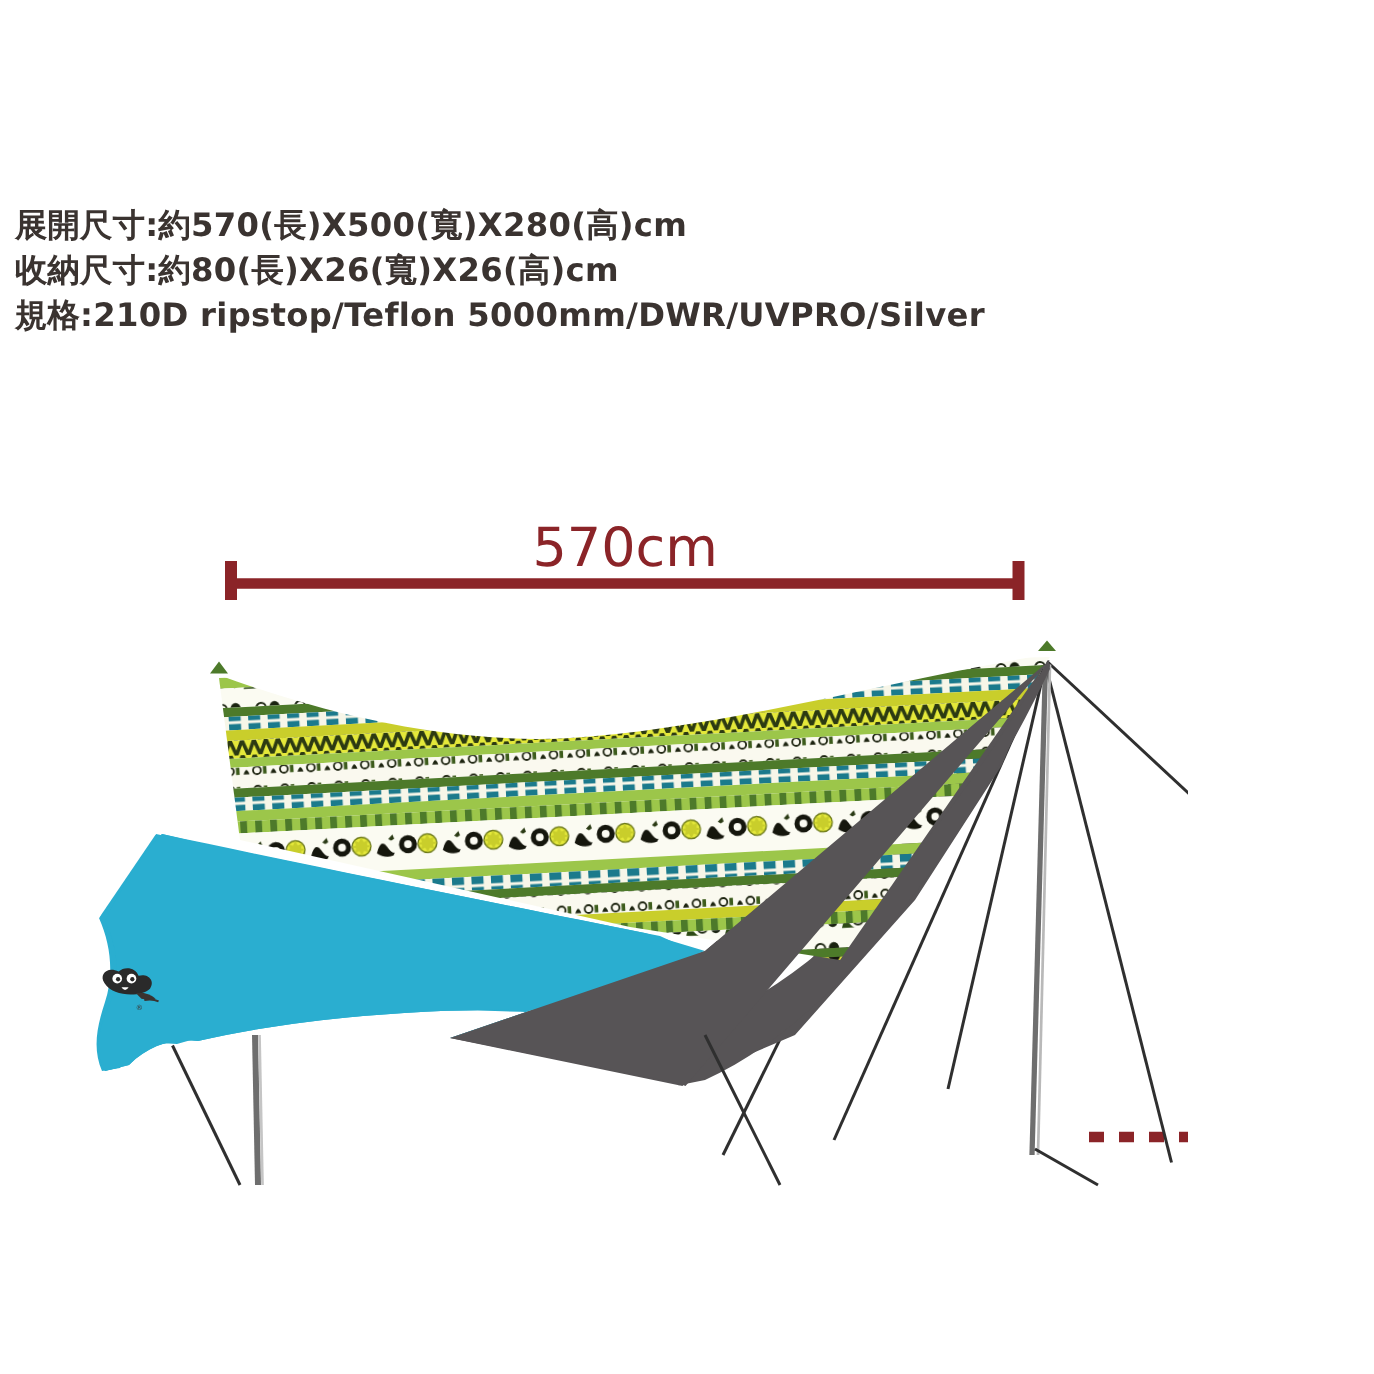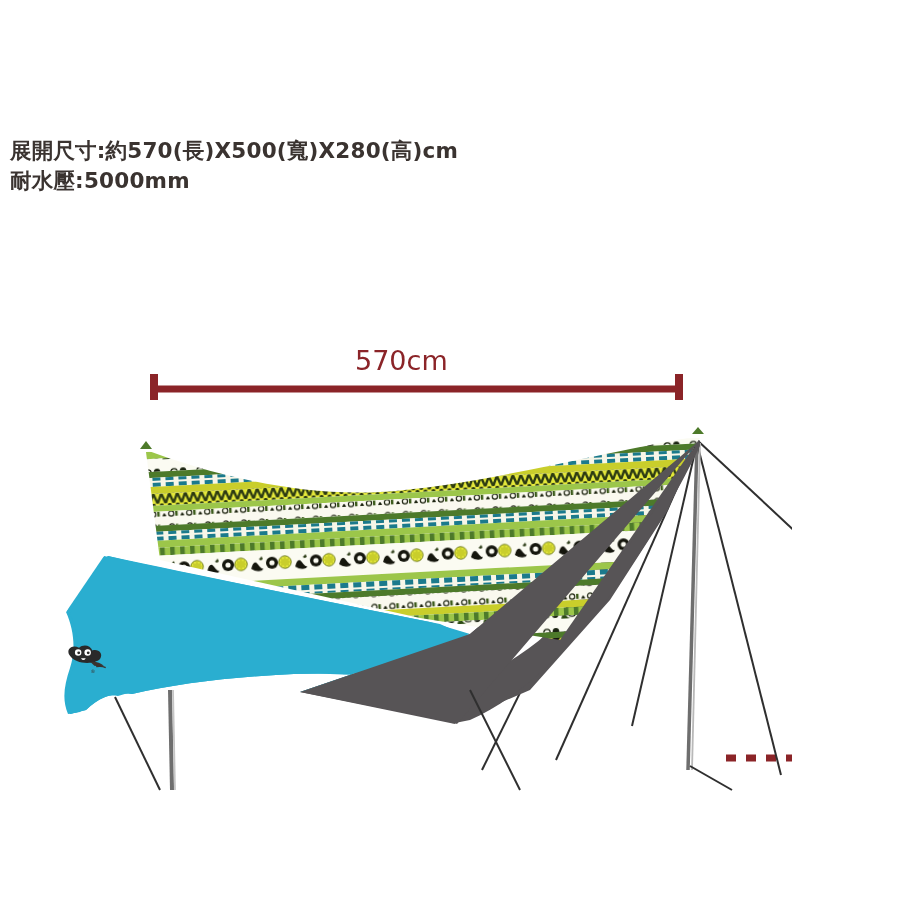--- a/index.html
+++ b/index.html
@@ -42,21 +42,21 @@
     top: 0;
     width: 916px;
     height: 916px;
   }
 
   
   .dim-label-h {
     position: absolute;
     left: 355px;
     top: 345px;
-    font-size: 27px;
+    font-size: 36px;
     color: #8b2428;
     font-family: "DejaVu Sans", "Liberation Sans", sans-serif;
     white-space: nowrap;
   }
   .dim-label-v {
     position: absolute;
     left: 845px;
     top: 545px;
     font-size: 27px;
     color: #8b2428;
@@ -79,21 +79,22 @@
     letter-spacing: 1px;
   }
 </style>
 </head>
 <body>
 
 <div id="page">
 
   <div class="spec-block">
     <div class="spec-line">展開尺寸:約570(長)X500(寬)X280(高)cm</div>
-    <div class="spec-line">耐水壓:5000mm</div>
+    <div class="spec-line">收納尺寸:約80(長)X26(寬)X26(高)cm</div>
+    <div class="spec-line">規格:210D ripstop/Teflon 5000mm/DWR/UVPRO/Silver</div>
   </div>
 
   <svg class="diagram" viewBox="0 0 916 916">
     <defs>
 
       <pattern id="pDots" width="14" height="11" patternUnits="userSpaceOnUse">
         <rect width="14" height="11" fill="#e4e83a"></rect>
         <ellipse cx="5" cy="5.5" rx="4" ry="4.4" fill="#15160d"></ellipse>
       </pattern>
       <pattern id="pTealDash" width="13" height="9" patternUnits="userSpaceOnUse">

